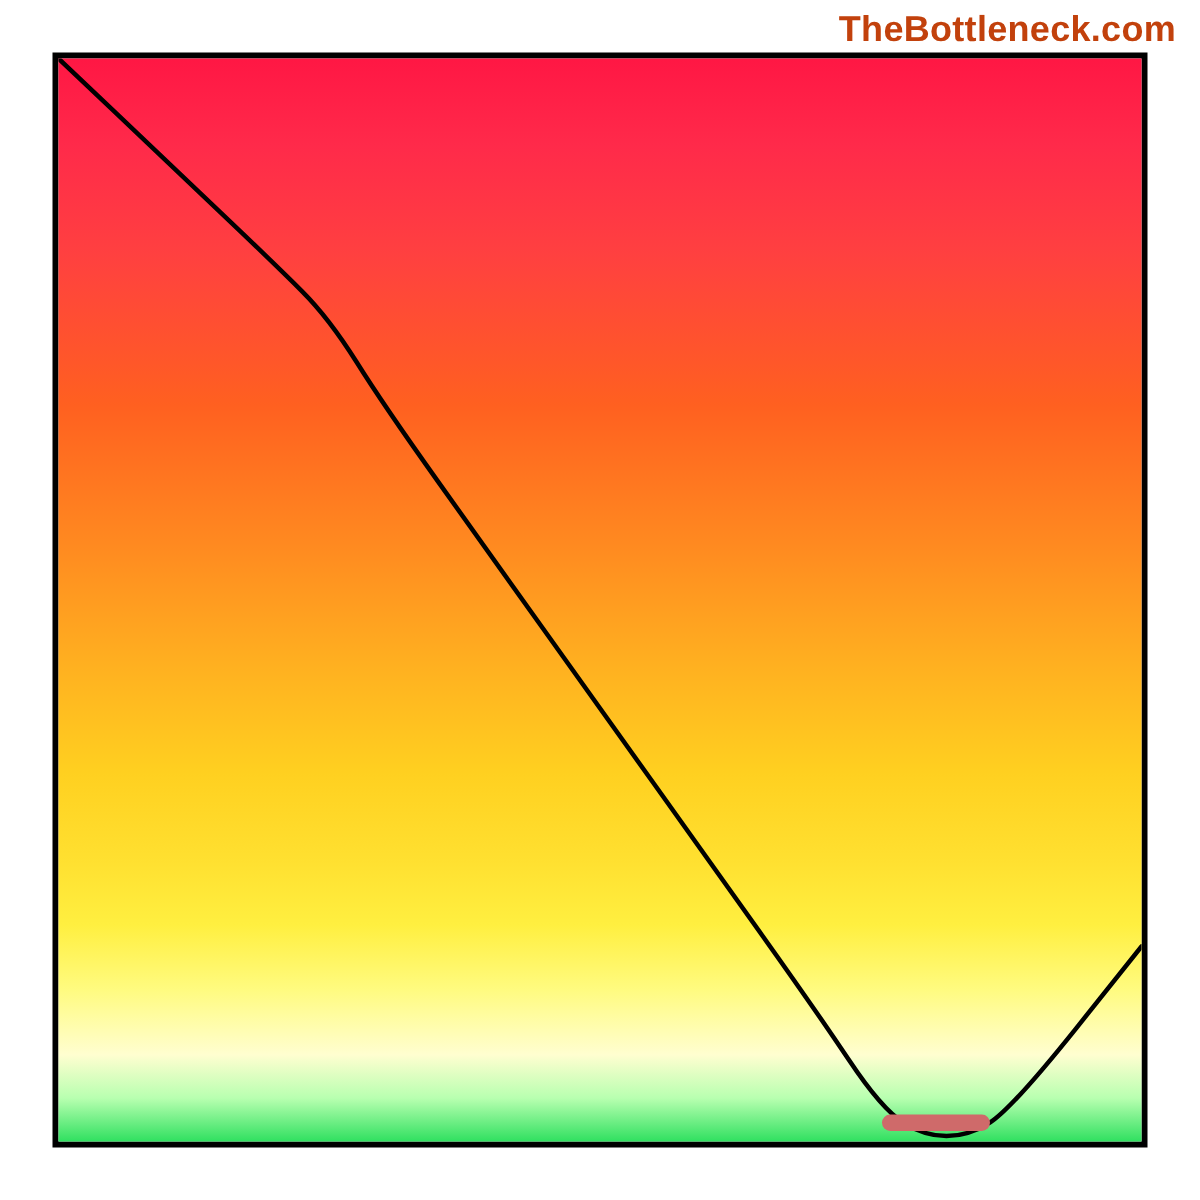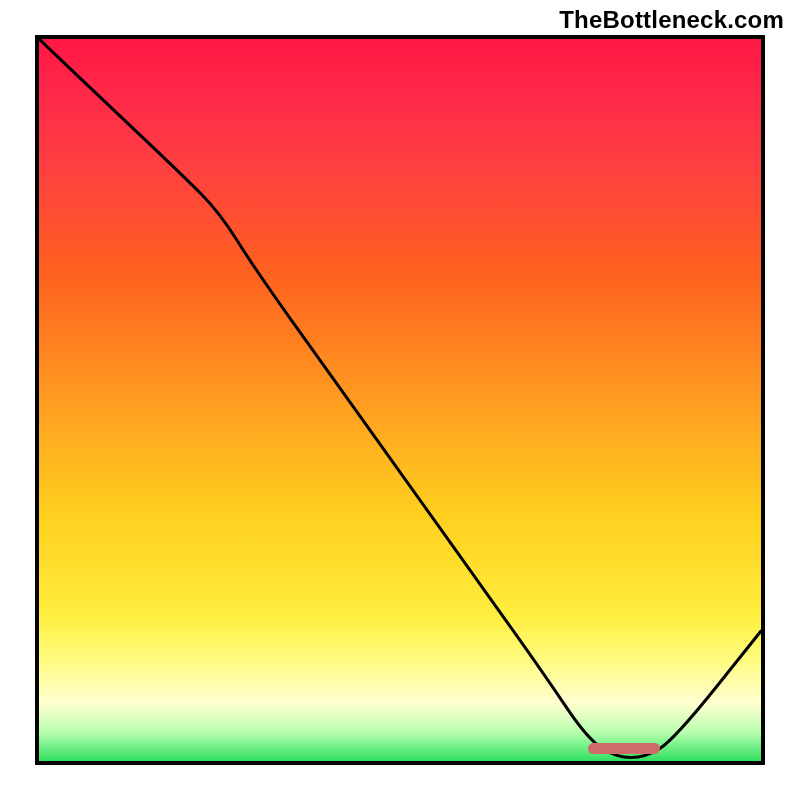--- a/index.html
+++ b/index.html
@@ -15,21 +15,21 @@
     position: relative;
     width: 800px;
     height: 800px;
   }
   .watermark {
     position: absolute;
     top: 6px;
     right: 16px;
     font-size: 24px;
     font-weight: 600;
-    color: #000000;
+    color: #c2410c;
     letter-spacing: 0.2px;
   }
   .plot {
     position: absolute;
     left: 35px;
     top: 35px;
     width: 730px;
     height: 730px;
     box-sizing: border-box;
     border: 4px solid #000;

